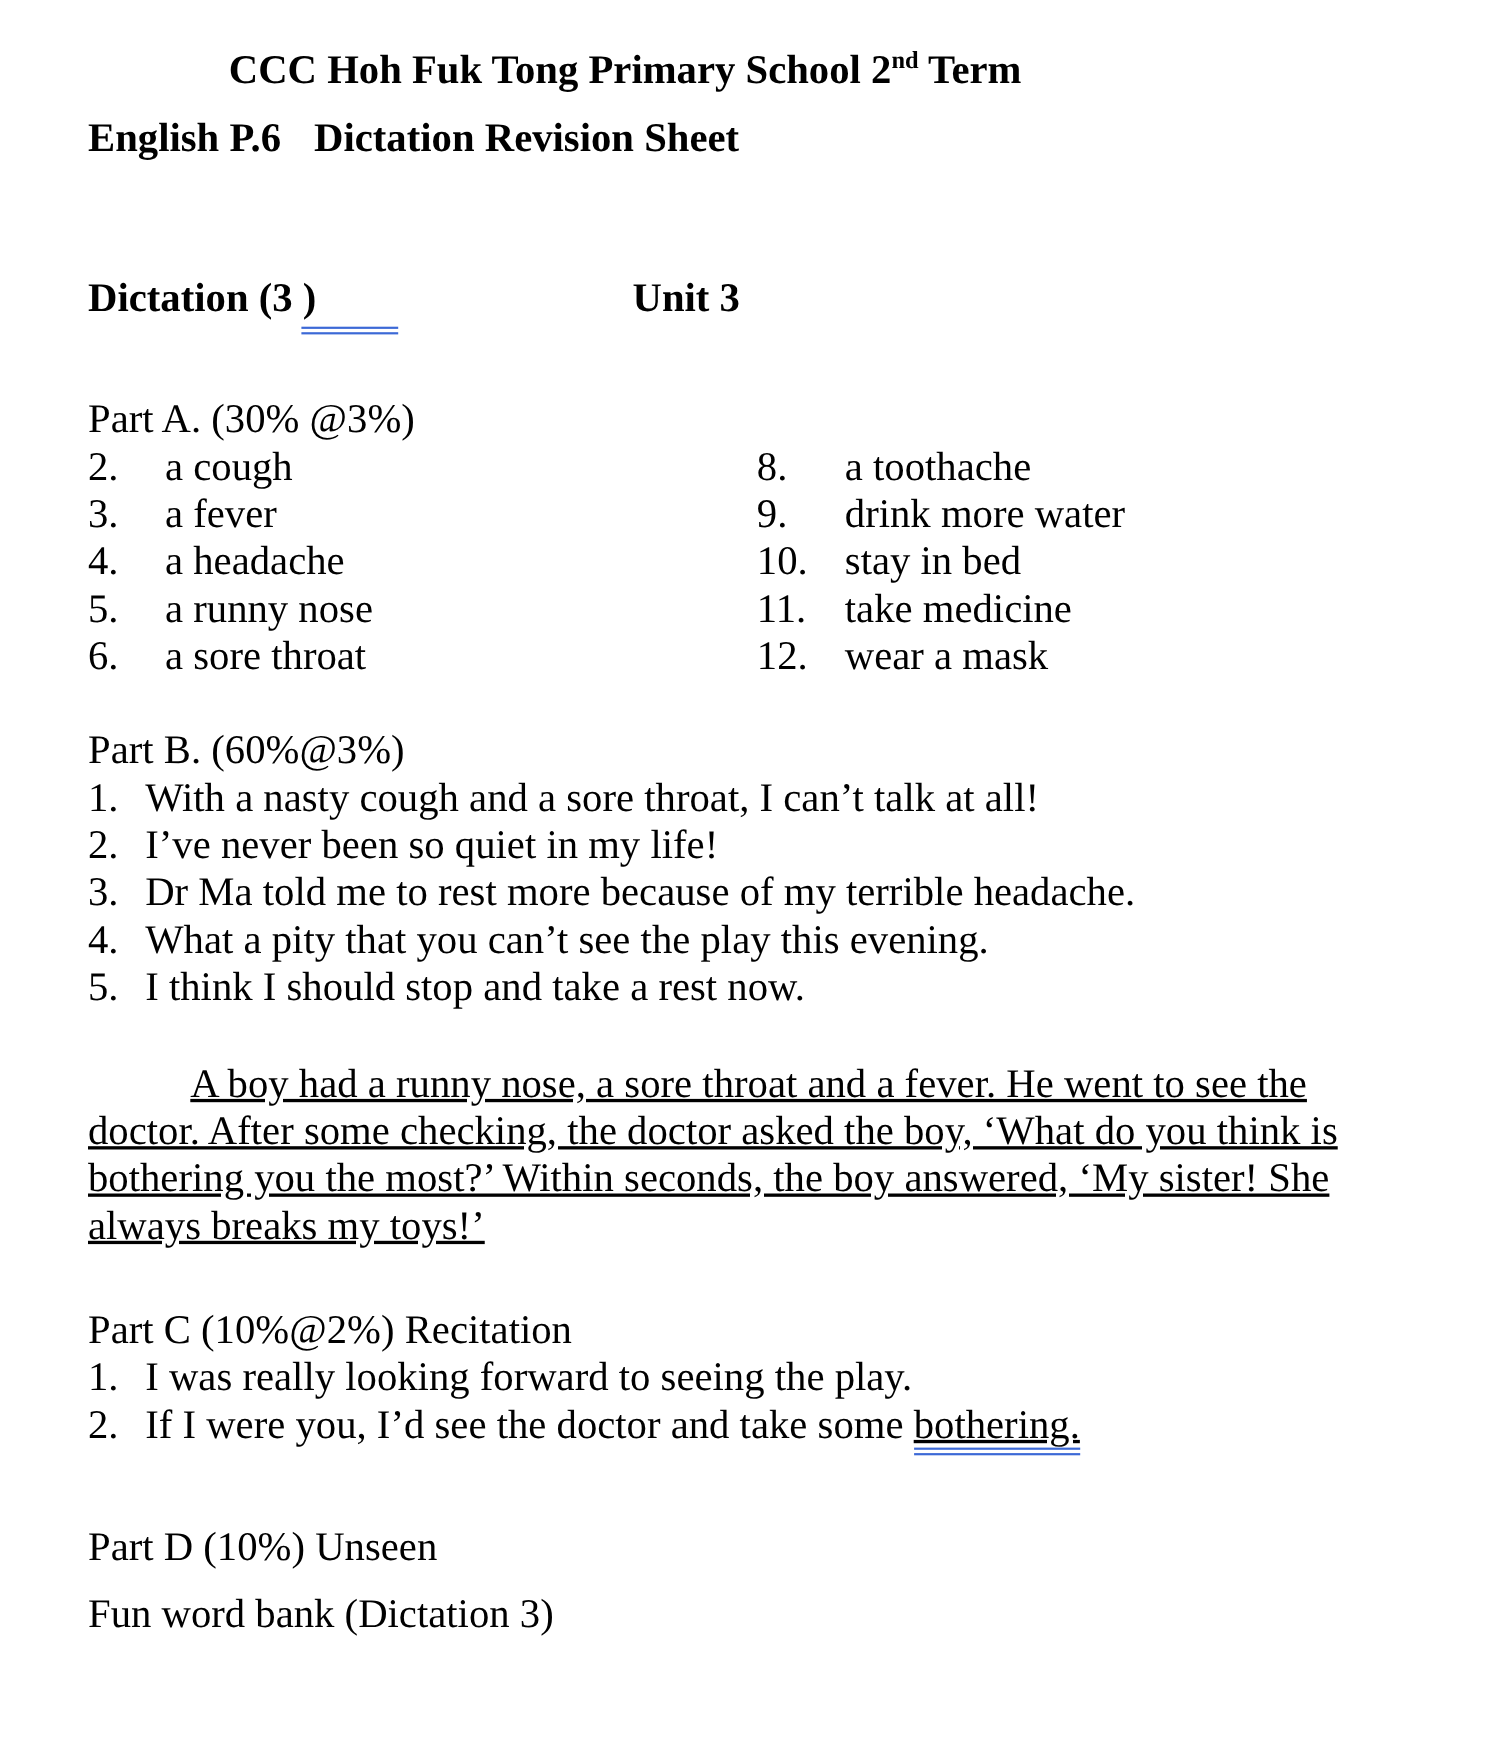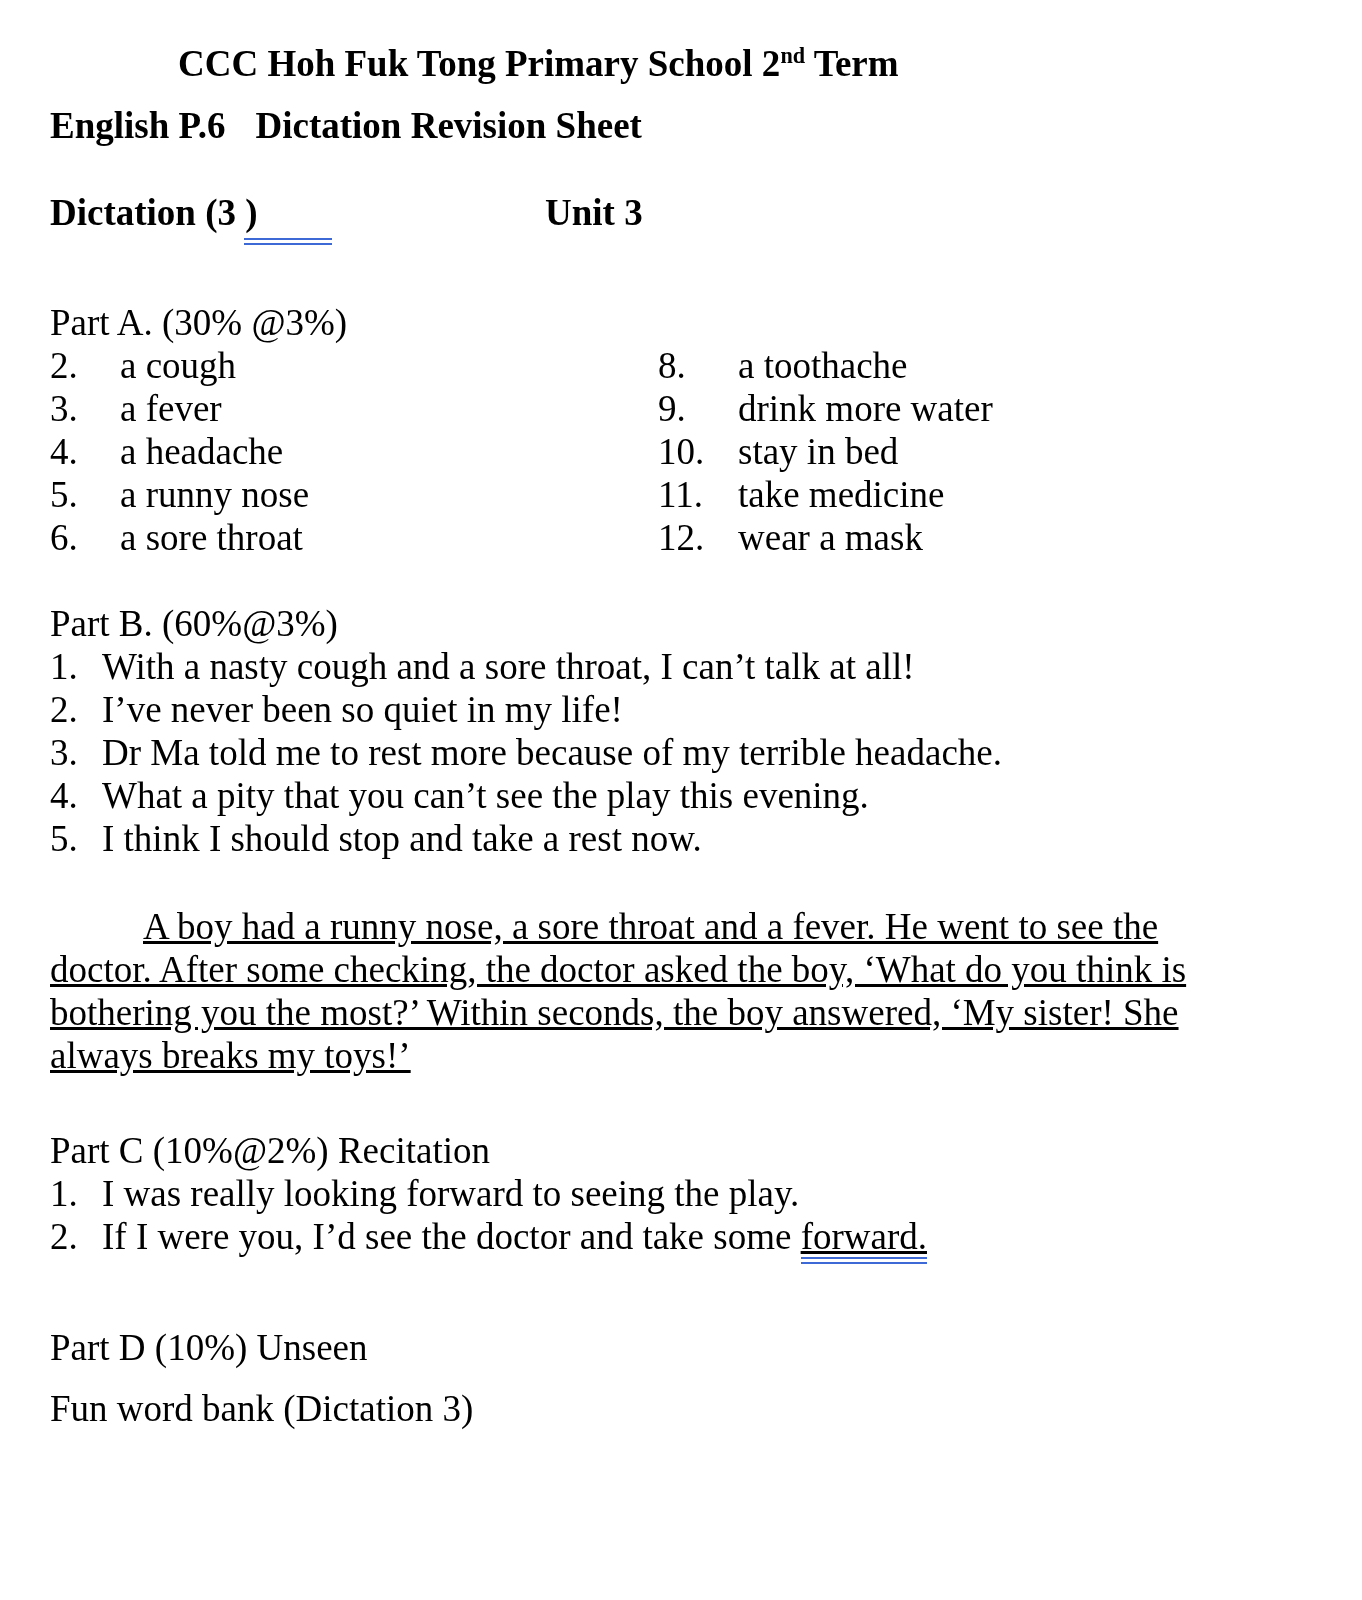--- a/index.html
+++ b/index.html
@@ -4,28 +4,28 @@
 <style>
   :root { --grammar-blue: #3c69d6; --ink: #000000; }
   html, body { margin: 0; padding: 0; background: #ffffff; }
   body {
     width: 1362px; height: 1600px;
     font-family: "Liberation Serif", serif;
     font-size: 37px; line-height: 43px;
     color: var(--ink);
     overflow: hidden;
   }
-  .page { padding: 42px 50px 0 50px; box-sizing: border-box; width: 1082px; height: 1600px; }
+  .page { padding: 42px 50px 0 80px; box-sizing: border-box; width: 1082px; height: 1600px; }
 
   .title1 { font-weight: bold; margin-left: 128px; white-space: nowrap; }
   .title1 sup { font-size: 0.6em; vertical-align: super; line-height: 0; }
   .title2 { font-weight: bold; margin-top: 19px; white-space: nowrap; }
   .title2 .t2b { margin-left: 30px; }
 
-  .dictrow { margin-top: 44px; position: relative; font-weight: bold; white-space: nowrap; }
+  .dictrow { margin-top: 103px; position: relative; font-weight: bold; white-space: nowrap; }
   .dictrow .unit { position: absolute; left: 495px; top: 0; }
   .blue-dbl {
     position: absolute; left: 194px; top: 47px;
     width: 88px; height: 3px;
     border-top: 2px solid var(--grammar-blue);
     border-bottom: 2px solid var(--grammar-blue);
   }
 
   .h-parta { margin-top: 67px; }
   .h-partb { margin-top: 43px; }
@@ -99,19 +99,19 @@
   <div class="para">
     <div class="ln indent">A boy had a runny nose, a sore throat and a fever. He went to see the</div>
     <div class="ln">doctor. After some checking, the doctor asked the boy, ‘What do you think is</div>
     <div class="ln">bothering you the most?’ Within seconds, the boy answered, ‘My sister! She</div>
     <div class="ln">always breaks my toys!’</div>
   </div>
 
   <div class="h-partc">Part C (10%@2%) Recitation</div>
 
   <div class="row"><span class="numB">1.</span><span>I was really looking forward to seeing the play.</span></div>
-  <div class="row"><span class="numB">2.</span><span>If I were you, I’d see the doctor and take some </span><span class="u-word">forward.</span></div>
+  <div class="row"><span class="numB">2.</span><span>If I were you, I’d see the doctor and take some </span><span class="u-word">bothering.</span></div>
 
   <div class="h-partd">Part D (10%) Unseen</div>
 
   <div class="funbank">Fun word bank (Dictation 3)</div>
 
 </div>
 
 </body></html>

